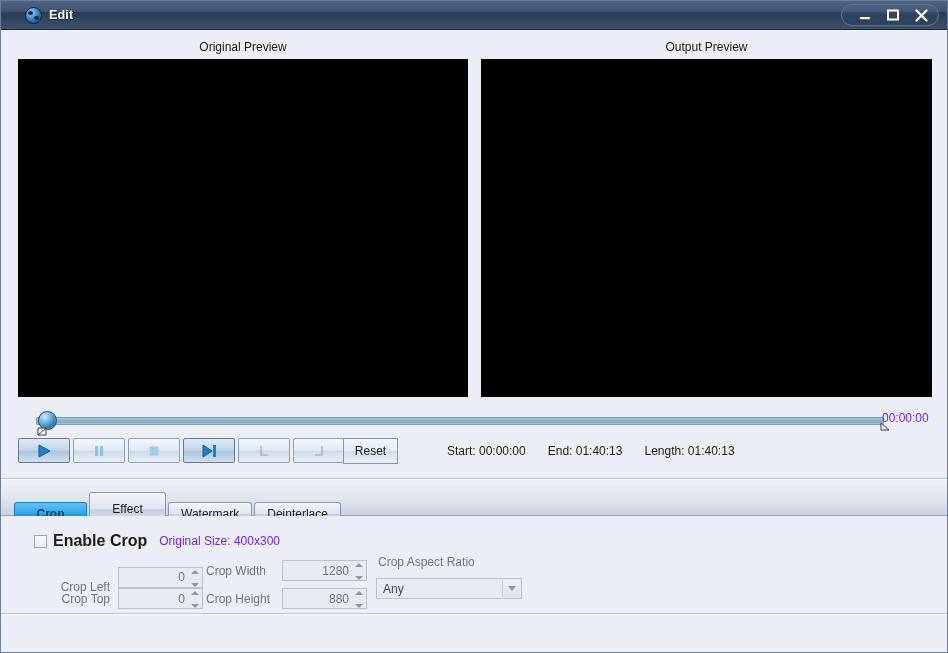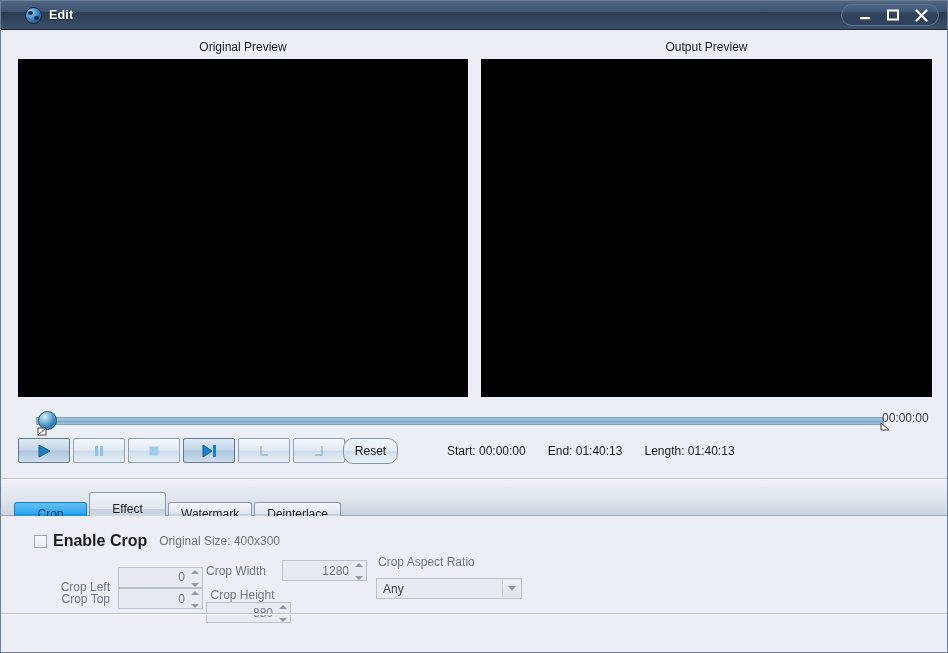--- a/index.html
+++ b/index.html
@@ -89,21 +89,21 @@
     position: absolute; left: 20px; top: 2px; width: 19px; height: 19px;
     border-radius: 50%;
     background: radial-gradient(circle at 34% 28%, #d5eefb 0%, #72b6dd 35%, #2171ab 72%, #0d4570 100%);
     border: 1px solid #17486f;
     box-shadow: inset 0 0 2px rgba(255,255,255,.6);
   }
   .marker-flag { position: absolute; width: 14px; height: 14px; }
   #marker-start { left: 19px; top: 13px; }
   #marker-end   { left: 862px; top: 13px; }
   #time-current {
-    position: absolute; left: 881px; top: 410px; font-size: 12px; color: #404040;
+    position: absolute; left: 881px; top: 410px; font-size: 12px; color: #6d28d9;
   }
 
   
   #transport { position: absolute; left: 17px; top: 437px; display: flex; }
   .tbtn {
     width: 52px; height: 25px;
     border: 1px solid #8fa2b4;
     background: linear-gradient(to bottom, #f4f8fc 0%, #e1eaf3 48%, #cddcea 52%, #e8f0f7 100%);
     display: flex; align-items: center; justify-content: center;
     margin-right: 3px;
@@ -113,21 +113,21 @@
   .tbtn.active {
     background: linear-gradient(to bottom, #dfe9f4 0%, #c4d5e8 48%, #adc5de 52%, #cfdeee 100%);
     border-color: #5d7governance;
     border-color: #607a93;
   }
   .tbtn.dim svg { opacity: .45; }
   #reset-btn {
     position: absolute; left: 342px; top: 437px;
     width: 55px; height: 26px;
     border: 1px solid #8497aa;
-    border-radius: 10px;
+    border-radius: 0;
     background: linear-gradient(to bottom, #f2f6fb 0%, #e3ecf4 48%, #d2e0ed 52%, #eaf1f8 100%);
     display: flex; align-items: center; justify-content: center;
     font-size: 12px; color: #1b1b1b; cursor: default;
   }
   #times { position: absolute; left: 446px; top: 443px; display: flex; gap: 22px; font-size: 12px; }
 
   
   #sep-line {
     position: absolute; left: 0; top: 477px; width: 948px; height: 2px;
     border-top: 1px solid #b8c2d0; border-bottom: 1px solid #ffffff;
@@ -147,39 +147,39 @@
     border-bottom: none;
     border-radius: 3px 3px 0 0;
     background: linear-gradient(to bottom, #f2f5fa 0%, #dfe5ef 50%, #c6cfdd 51%, #dde4ee 100%);
     margin-right: 2px;
     cursor: default;
   }
   .tab.selected {
     background: linear-gradient(to bottom, #64c0f4 0%, #2fa6ee 48%, #1b96e4 52%, #49b4f2 100%);
     color: #123d5c;
     border-color: #1a7fc0;
-    font-weight: normal;
+    font-weight: bold;
   }
   #tab-crop { width: 73px; padding: 0; }
   #tab-effect { width: 77px; padding: 16px; }
 
   
   #crop-panel {
     position: absolute; left: 0; top: 515px; width: 948px; height: 97px;
     background: #eceef6;
   }
   #enable-row { position: absolute; left: 33px; top: 16px; display: flex; align-items: center; }
   .chk {
     width: 13px; height: 13px;
     border: 1px solid #9aa7b8;
     background: linear-gradient(to bottom, #f7f9fc 0%, #e8edf4 100%);
     margin-right: 6px;
   }
   #enable-label { font-size: 16px; font-weight: bold; color: #1b1b1b; }
-  #orig-size { margin-left: 12px; font-size: 12px; color: #737373; }
+  #orig-size { margin-left: 12px; font-size: 12px; color: #6d28d9; }
 
   .field-row { position: absolute; display: flex; align-items: center; }
   .fl { font-size: 12px; color: #6d7684; text-align: right; }
   .spin {
     position: relative;
     width: 85px; height: 21px;
     border: 1px solid #b9c2cf;
     background: #e8eaf1;
     display: flex; align-items: center;
   }
@@ -374,21 +374,21 @@
       <span class="fl" style="width:68px; margin-right:8px; text-align:left;">Crop Width</span>
       <div class="spin">
         <span class="val">1280</span>
         <span class="arrows">
             <span class="up"></span>
             <span class="dn"></span>
           </span>
       </div>
     </div>
 
-    <div class="field-row" style="left:205px; top:72px;flex-direction:column;">
+    <div class="field-row" style="left:205px; top:72px;">
       <span class="fl" style="width:68px; margin-right:8px; text-align:left;">Crop Height</span>
       <div class="spin">
         <span class="val">880</span>
         <span class="arrows">
             <span class="up"></span>
             <span class="dn"></span>
           </span>
       </div>
     </div>
   </div>

